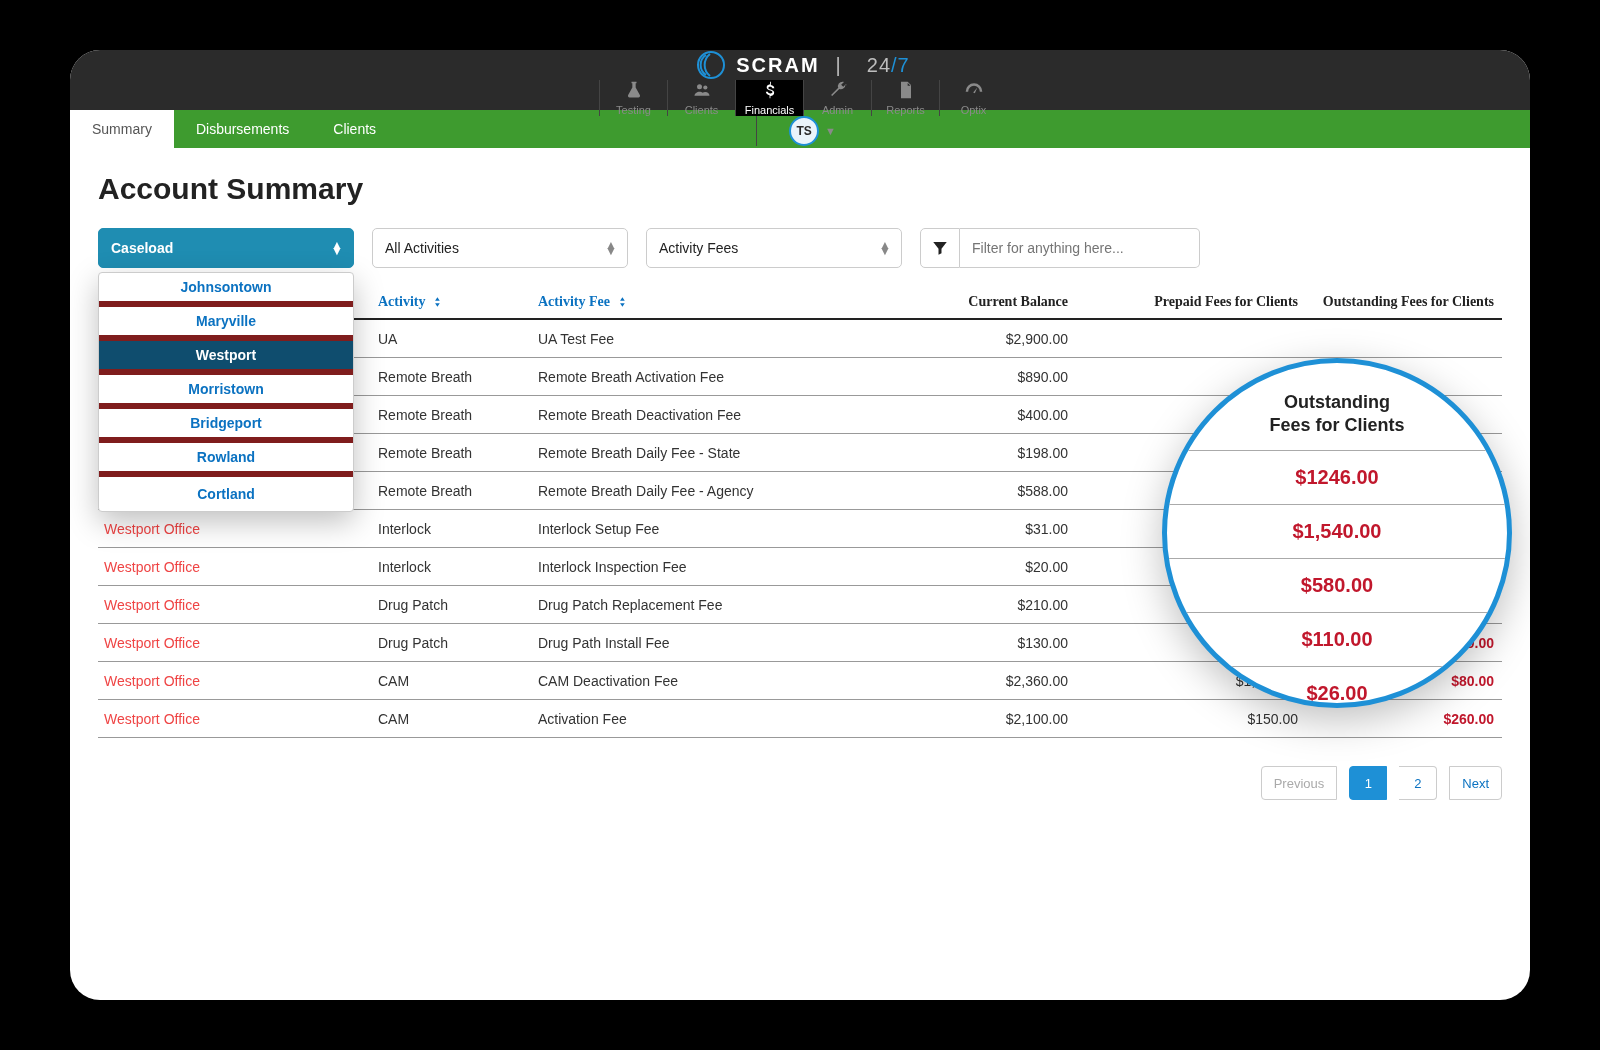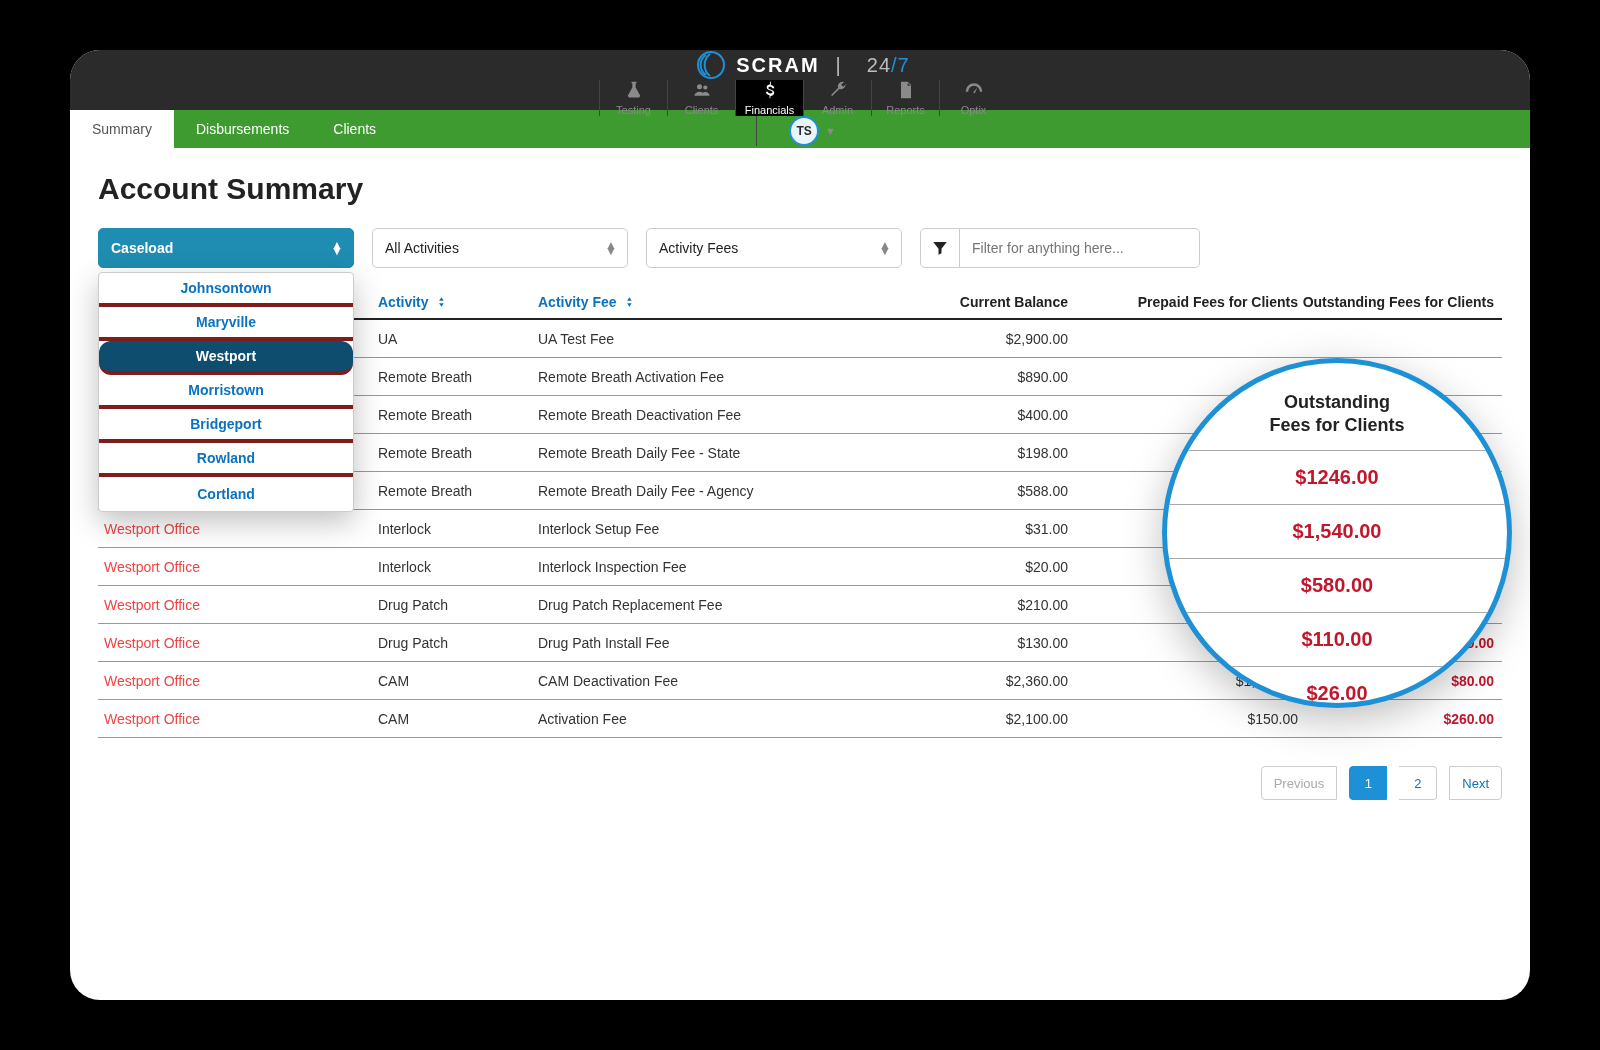--- a/index.html
+++ b/index.html
@@ -87,29 +87,29 @@
   .filter-wrap { display:flex; }
 
   
   .caseload-wrap { position:relative; width:256px; }
   .caseload-menu {
     position:absolute; top:44px; left:0; width:256px; background:#fff; border:1px solid #ccc;
     border-radius:4px; box-shadow:0 10px 30px rgba(0,0,0,.25); z-index:20; overflow:hidden;
   }
   .caseload-option {
     height:34px; display:flex; align-items:center; justify-content:center; font-size:14px;
-    color:#0b72c1; border-bottom:4px solid #7f1d1d; cursor:pointer; font-weight:bold;
+    color:#0b72c1; border-bottom:6px solid #7f1d1d; cursor:pointer; font-weight:bold;
   }
   .caseload-option:last-child{ border-bottom:none; }
-  .caseload-option.selected { background:#0f4d6e; color:#fff;border-radius:12px; }
+  .caseload-option.selected { background:#0f4d6e; color:#fff; }
 
   
   .table { margin-top:18px; width:100%; }
   .thead { display:flex; border-bottom:2px solid #222; padding:8px 0; }
-  .th { font-size:14px; font-weight:bold; color:#0b72c1; display:flex; align-items:center; gap:6px; }
+  .th { font-size:14px; font-weight:bold; color:#0b72c1; display:flex; align-items:center; gap:6px;font-family:Liberation Serif, serif; }
   .th.black { color:#222; }
   .col-caseload { width:280px; padding-left:6px;}
   .col-activity { width:160px; }
   .col-fee { width:330px; }
   .col-balance { width:200px; text-align:right; justify-content:flex-end;}
   .col-prepaid { width:230px; text-align:right; justify-content:flex-end;}
   .col-outstanding { flex:1; text-align:right; justify-content:flex-end; padding-right:8px;}
 
   .sort-icon { color:#0b72c1; }
   .trow { display:flex; align-items:center; height:38px; border-bottom:1px solid #999; font-size:14px;}

